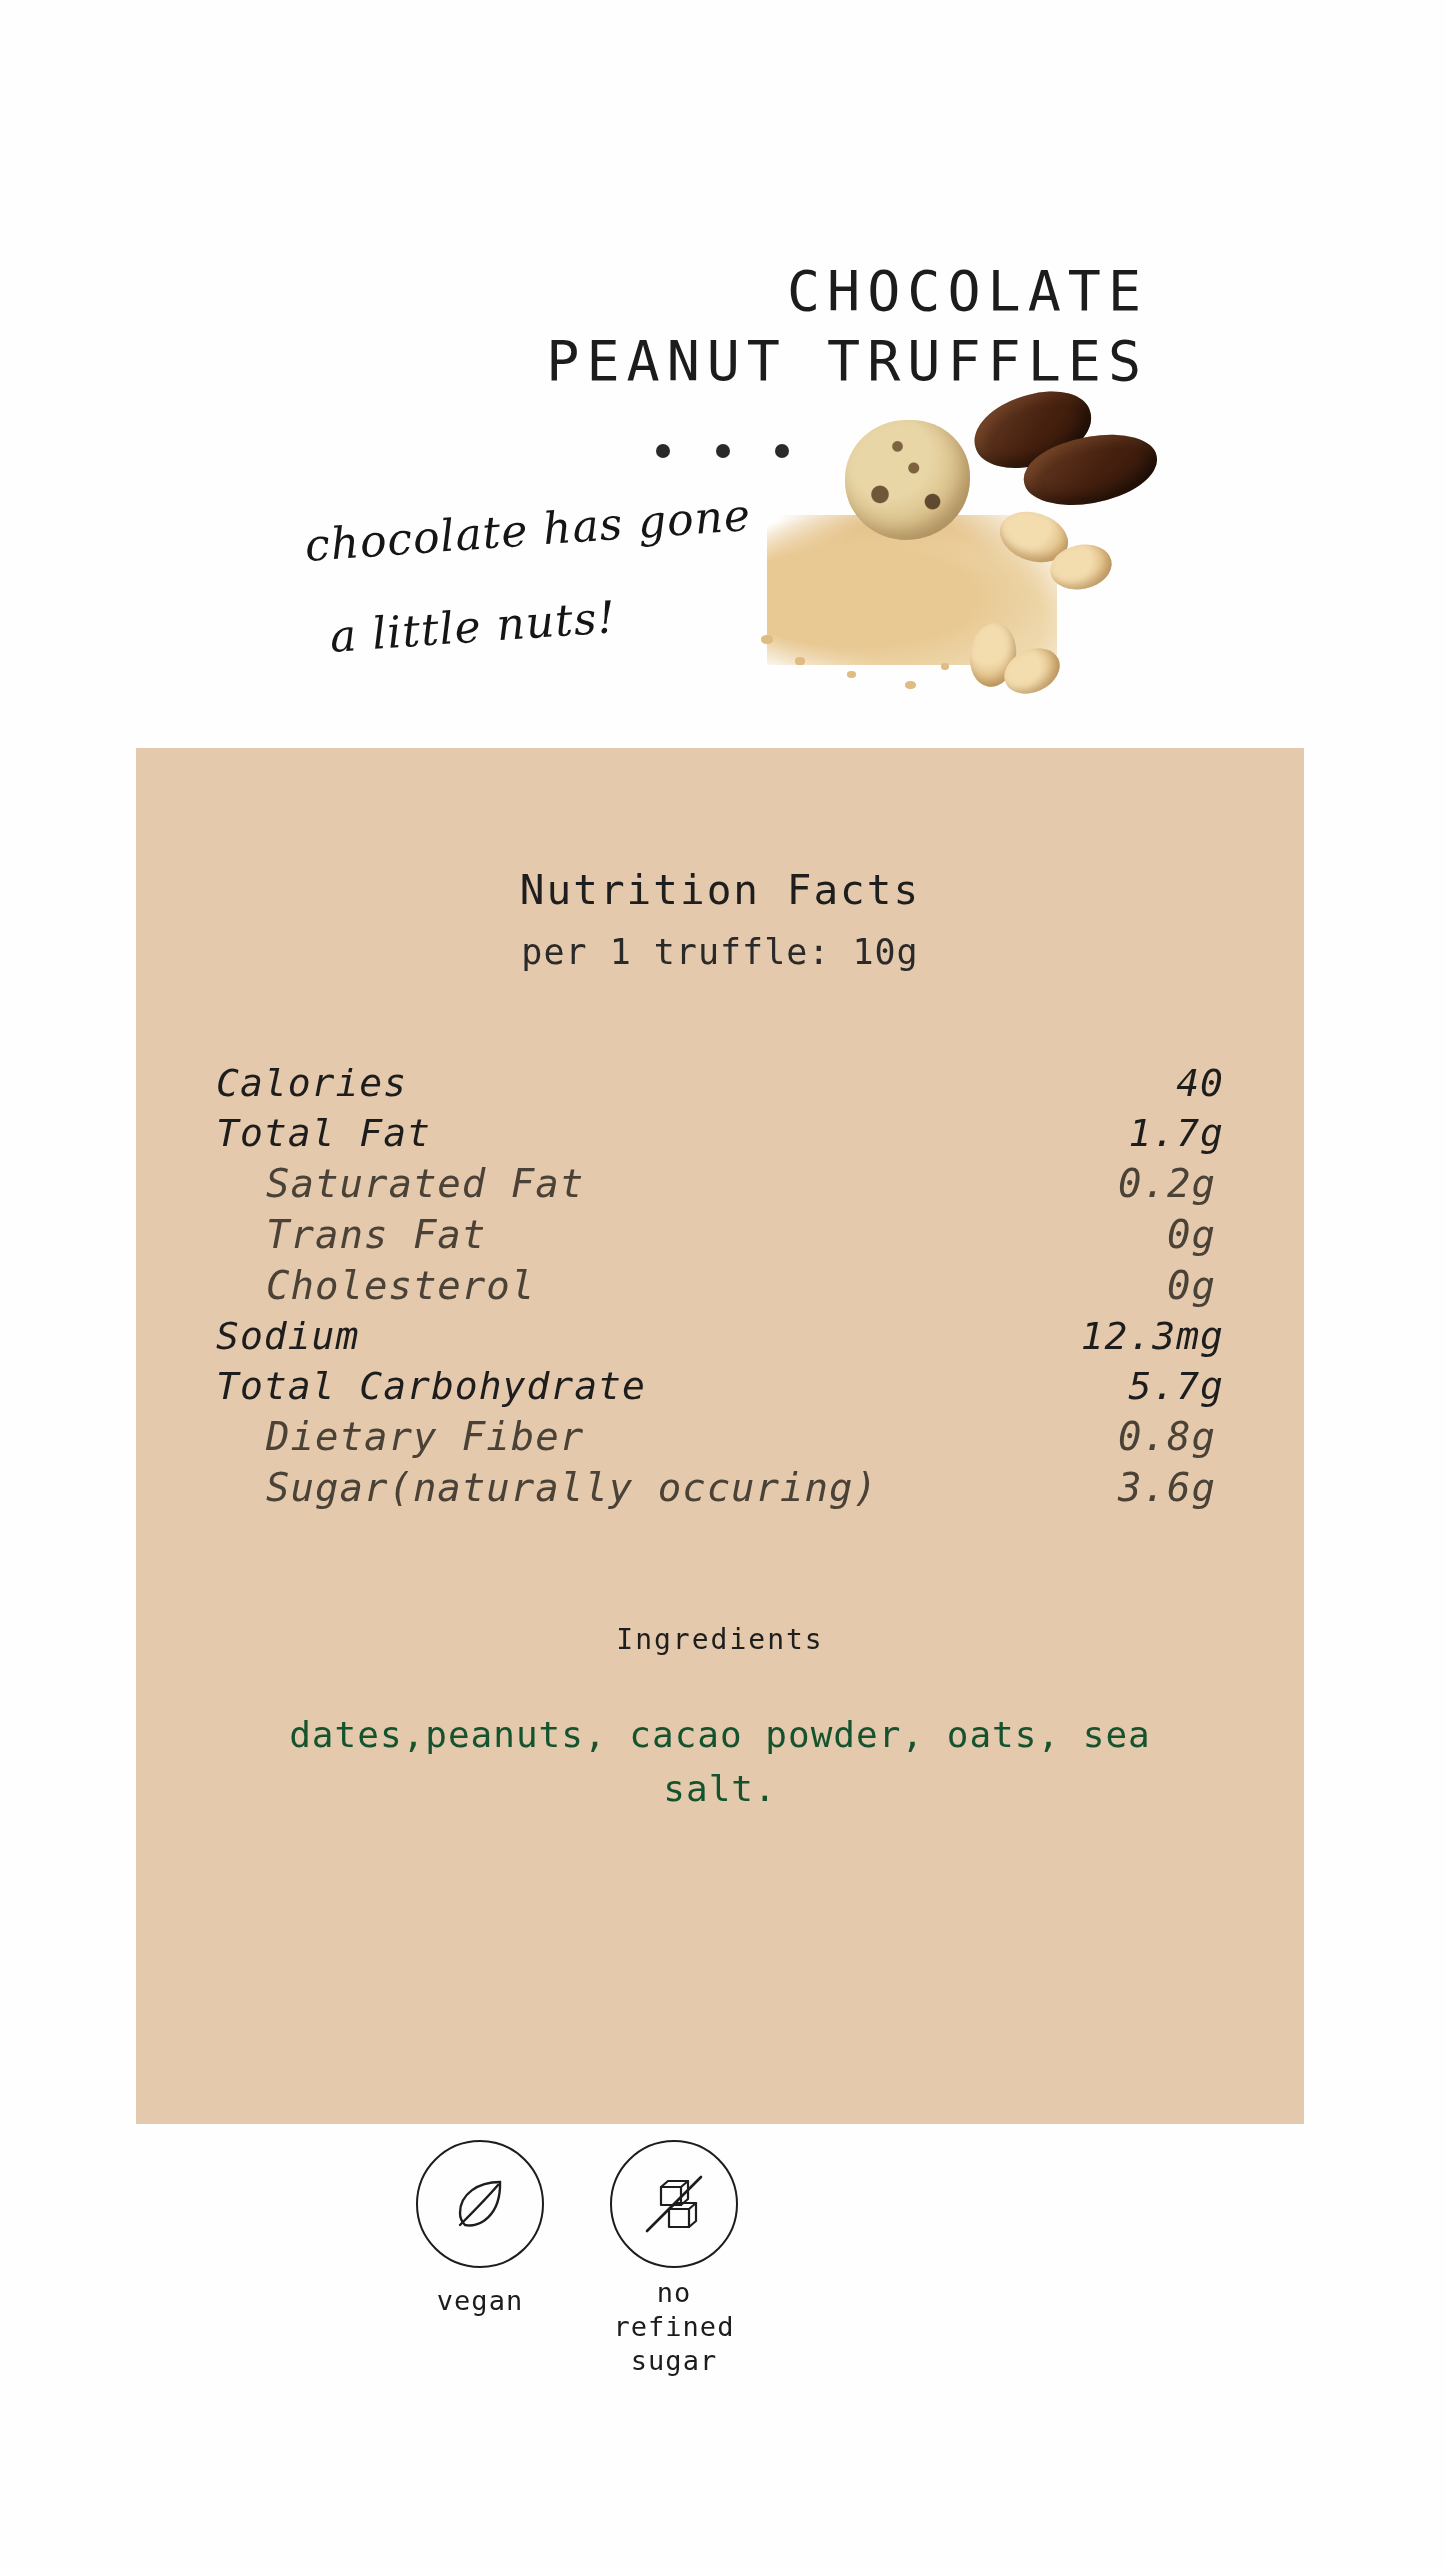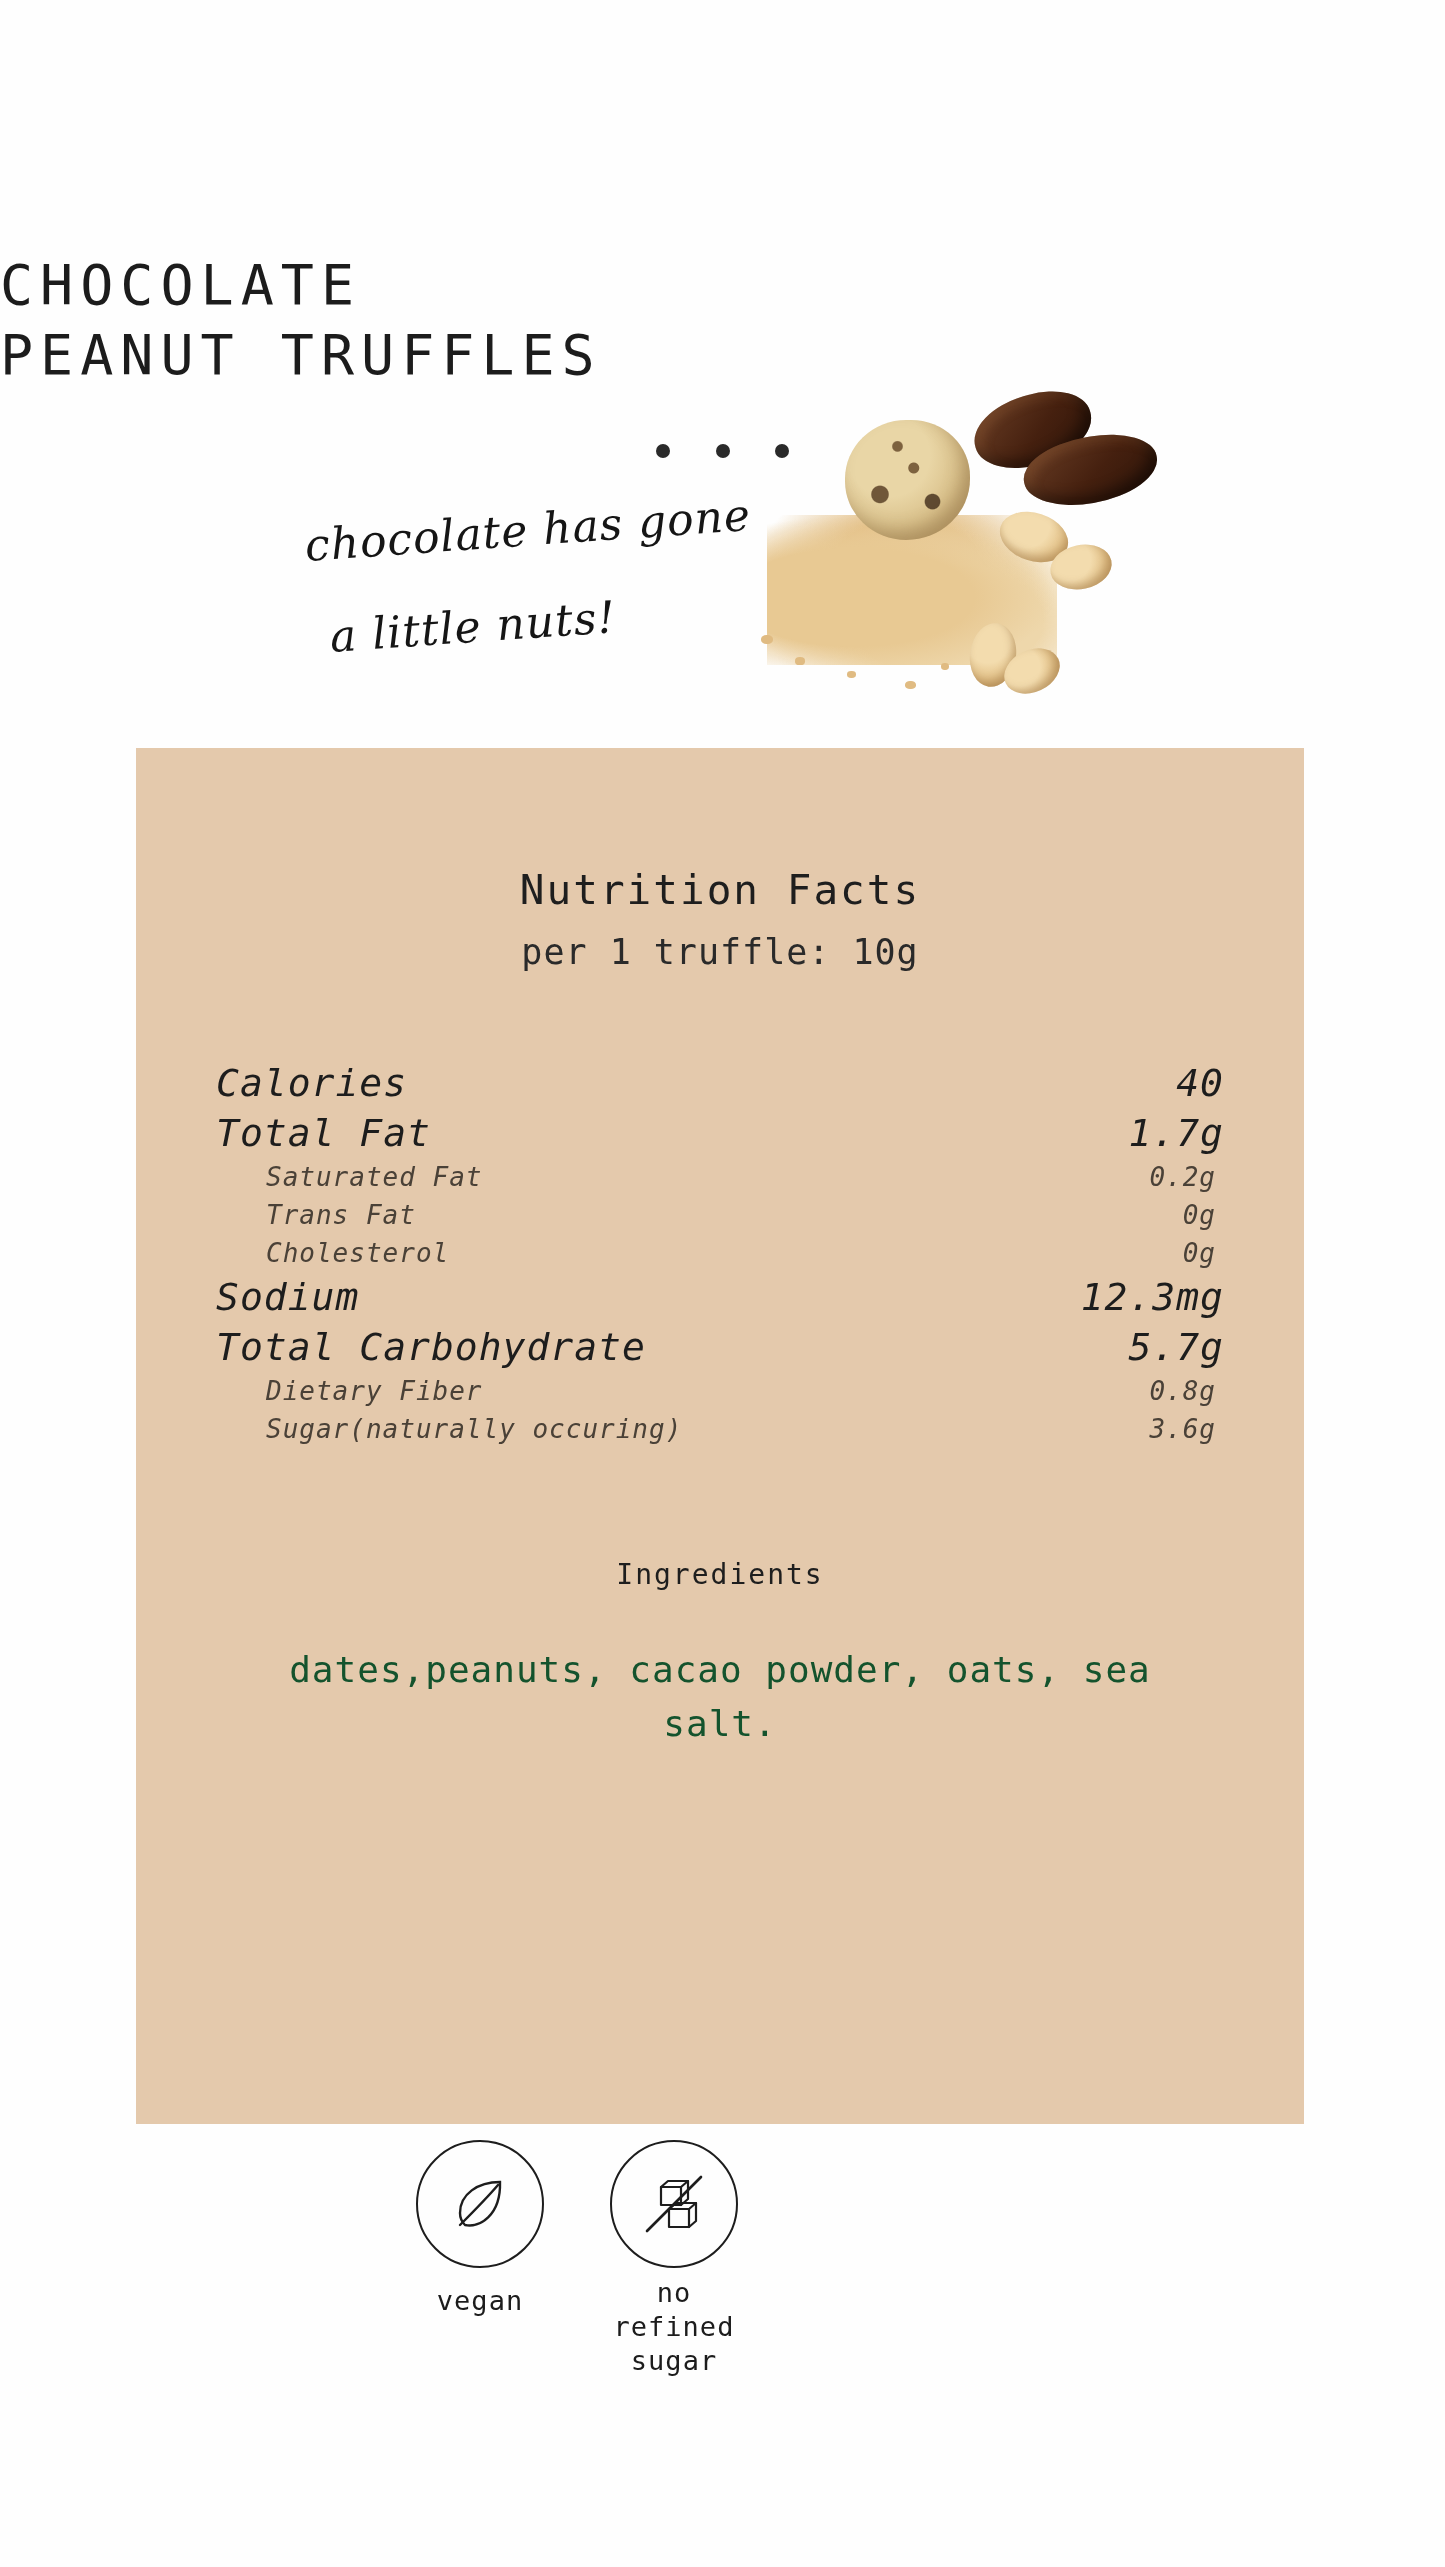--- a/index.html
+++ b/index.html
@@ -18,24 +18,24 @@
 
   .page {
     position: absolute;
     inset: 0;
     background: #fefefe;
   }
 
   
   .title-block {
     position: absolute;
-    top: 250px;
+    top: 256px;
     left: 0;
     width: 1148px;
-    text-align: left;
+    text-align: right;
   }
   .title-line {
     font-family: "DejaVu Sans Mono", monospace;
     font-weight: 400;
     font-size: 55px;
     letter-spacing: 7px;
     color: #1c1c1c;
     line-height: 1.28;
     white-space: pre;
   }
@@ -192,21 +192,21 @@
   .row.major .lbl, .row.major .val {
     font-size: 38px;
     color: #1d1d1d;
     letter-spacing: 1px;
   }
   .row.minor {
     padding-left: 50px;
     padding-right: 8px;
   }
   .row.minor .lbl, .row.minor .val {
-    font-size: 26px;
+    font-size: 39px;
     color: #4a4137;
     letter-spacing: 1px;
   }
 
   .ing-title {
     margin-top: 110px;
     text-align: center;
     font-size: 28px;
     letter-spacing: 2px;
     color: #1e1e1e;

